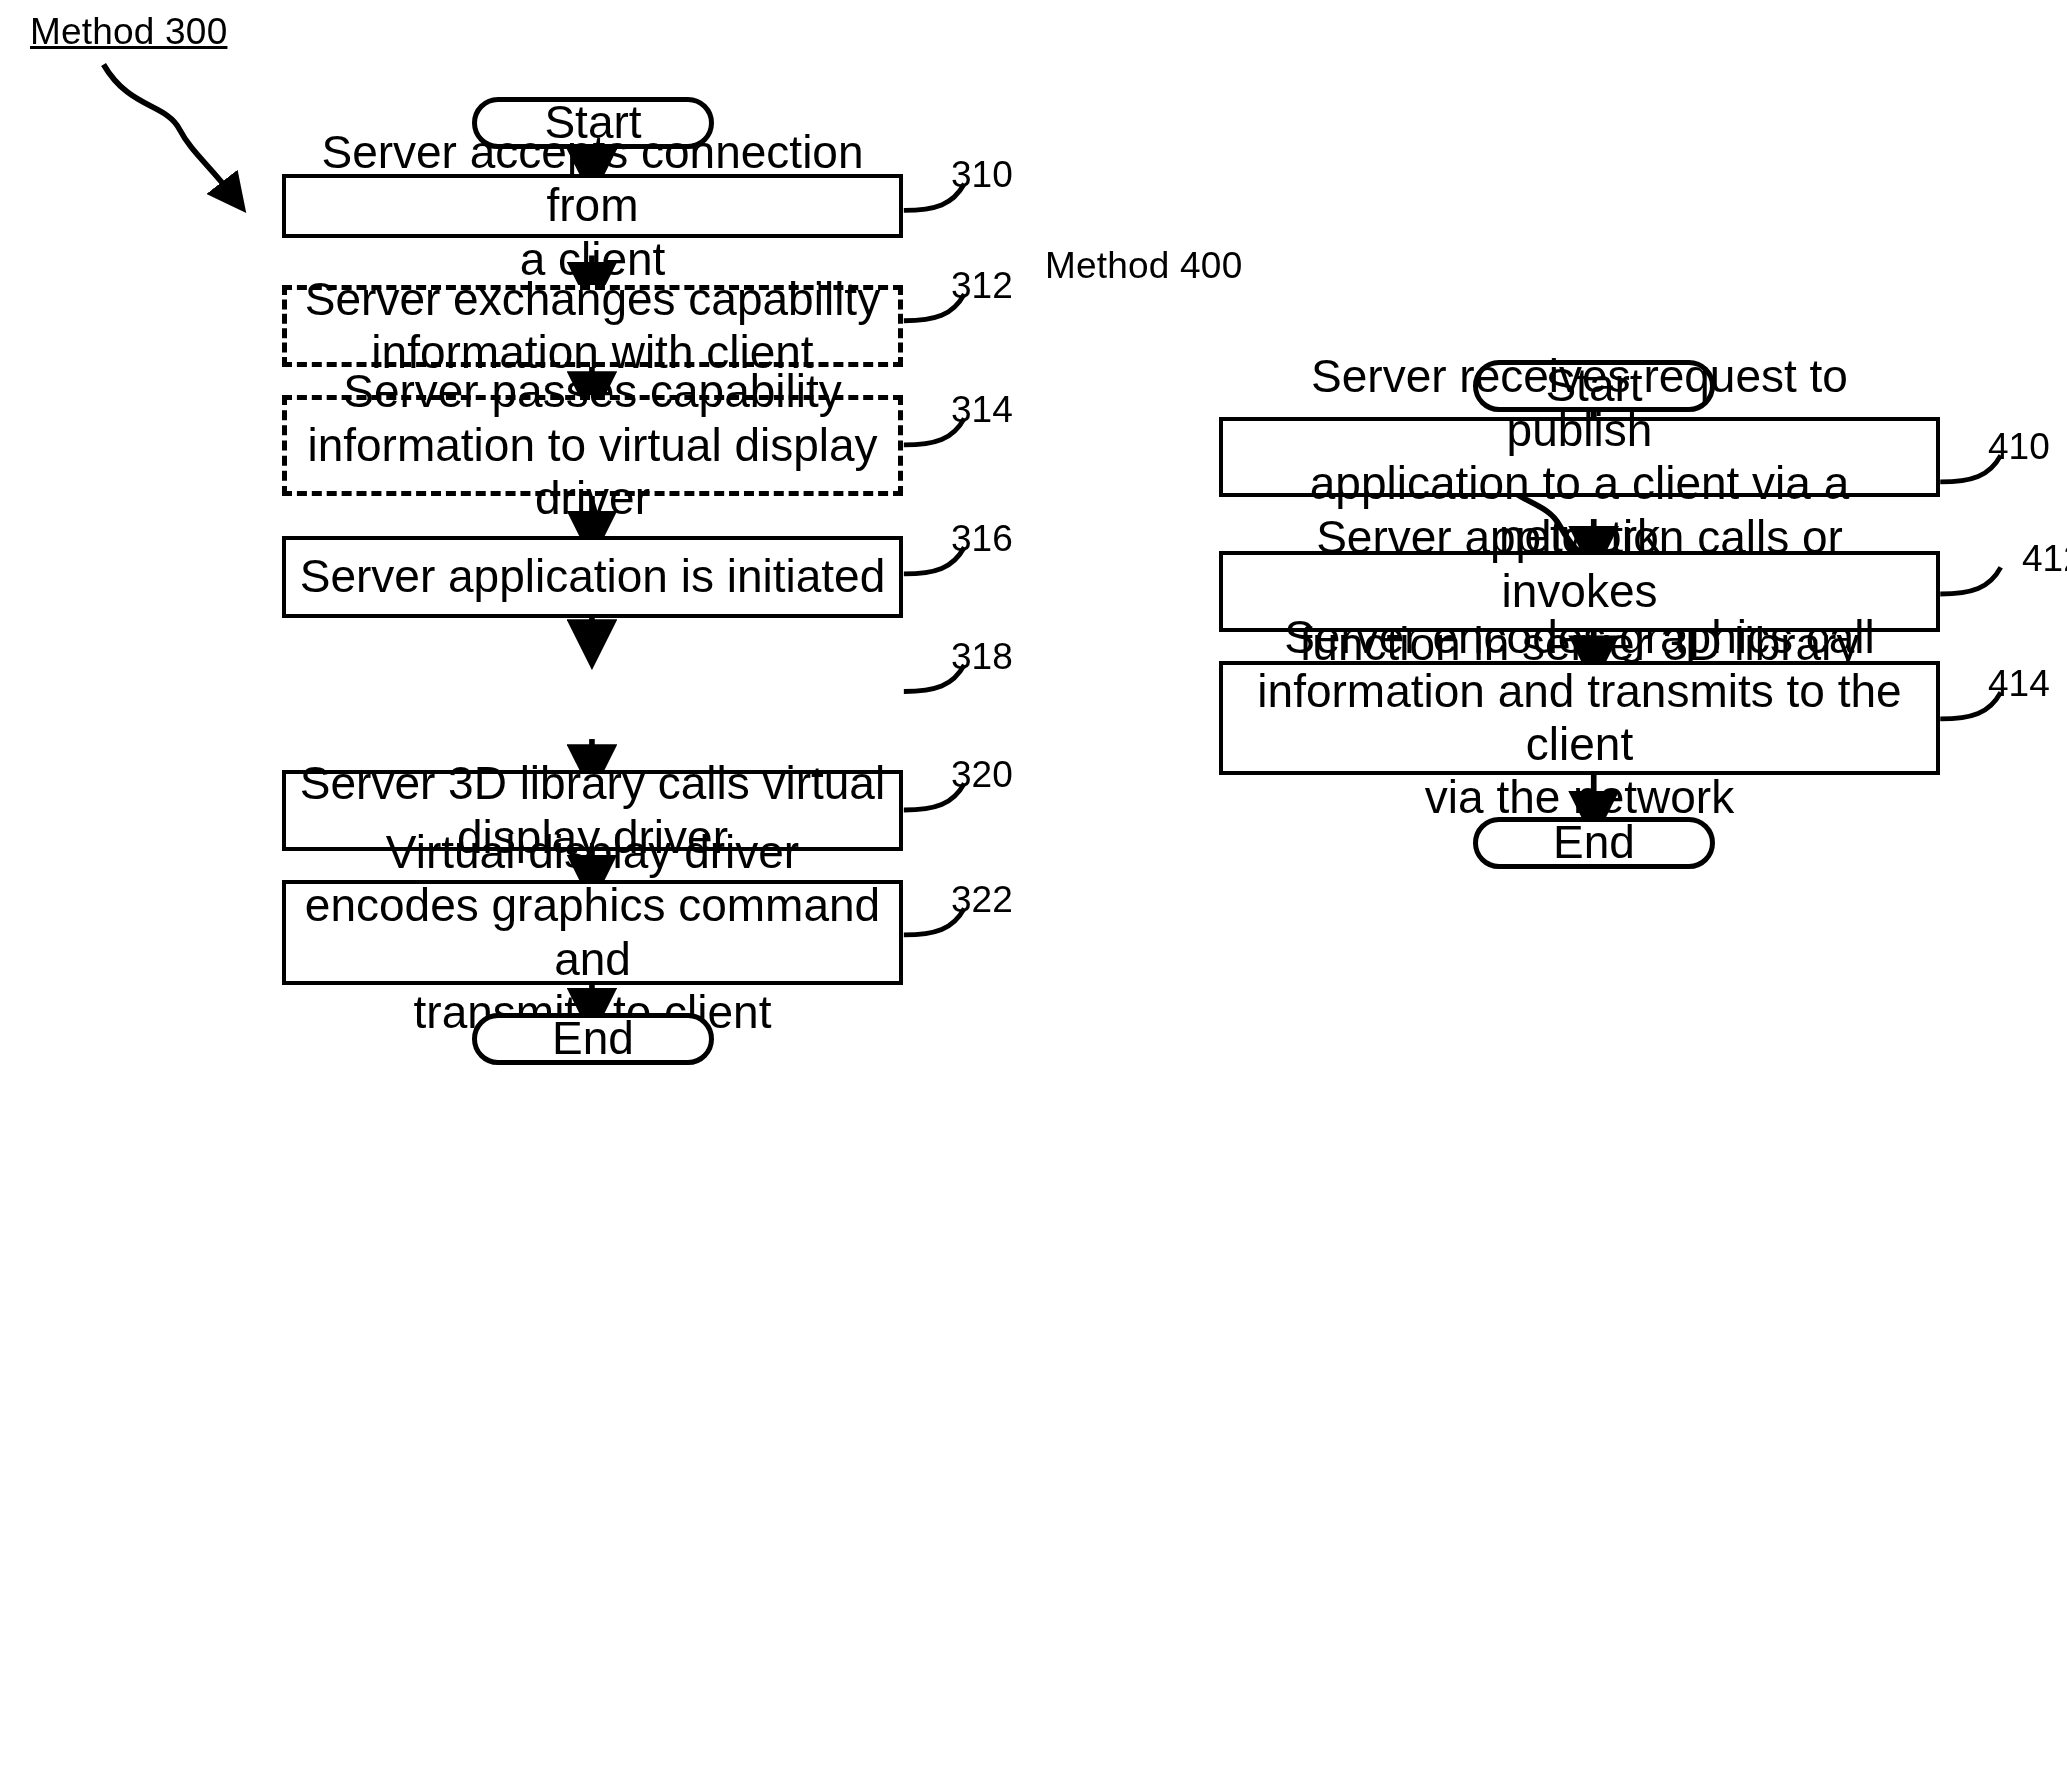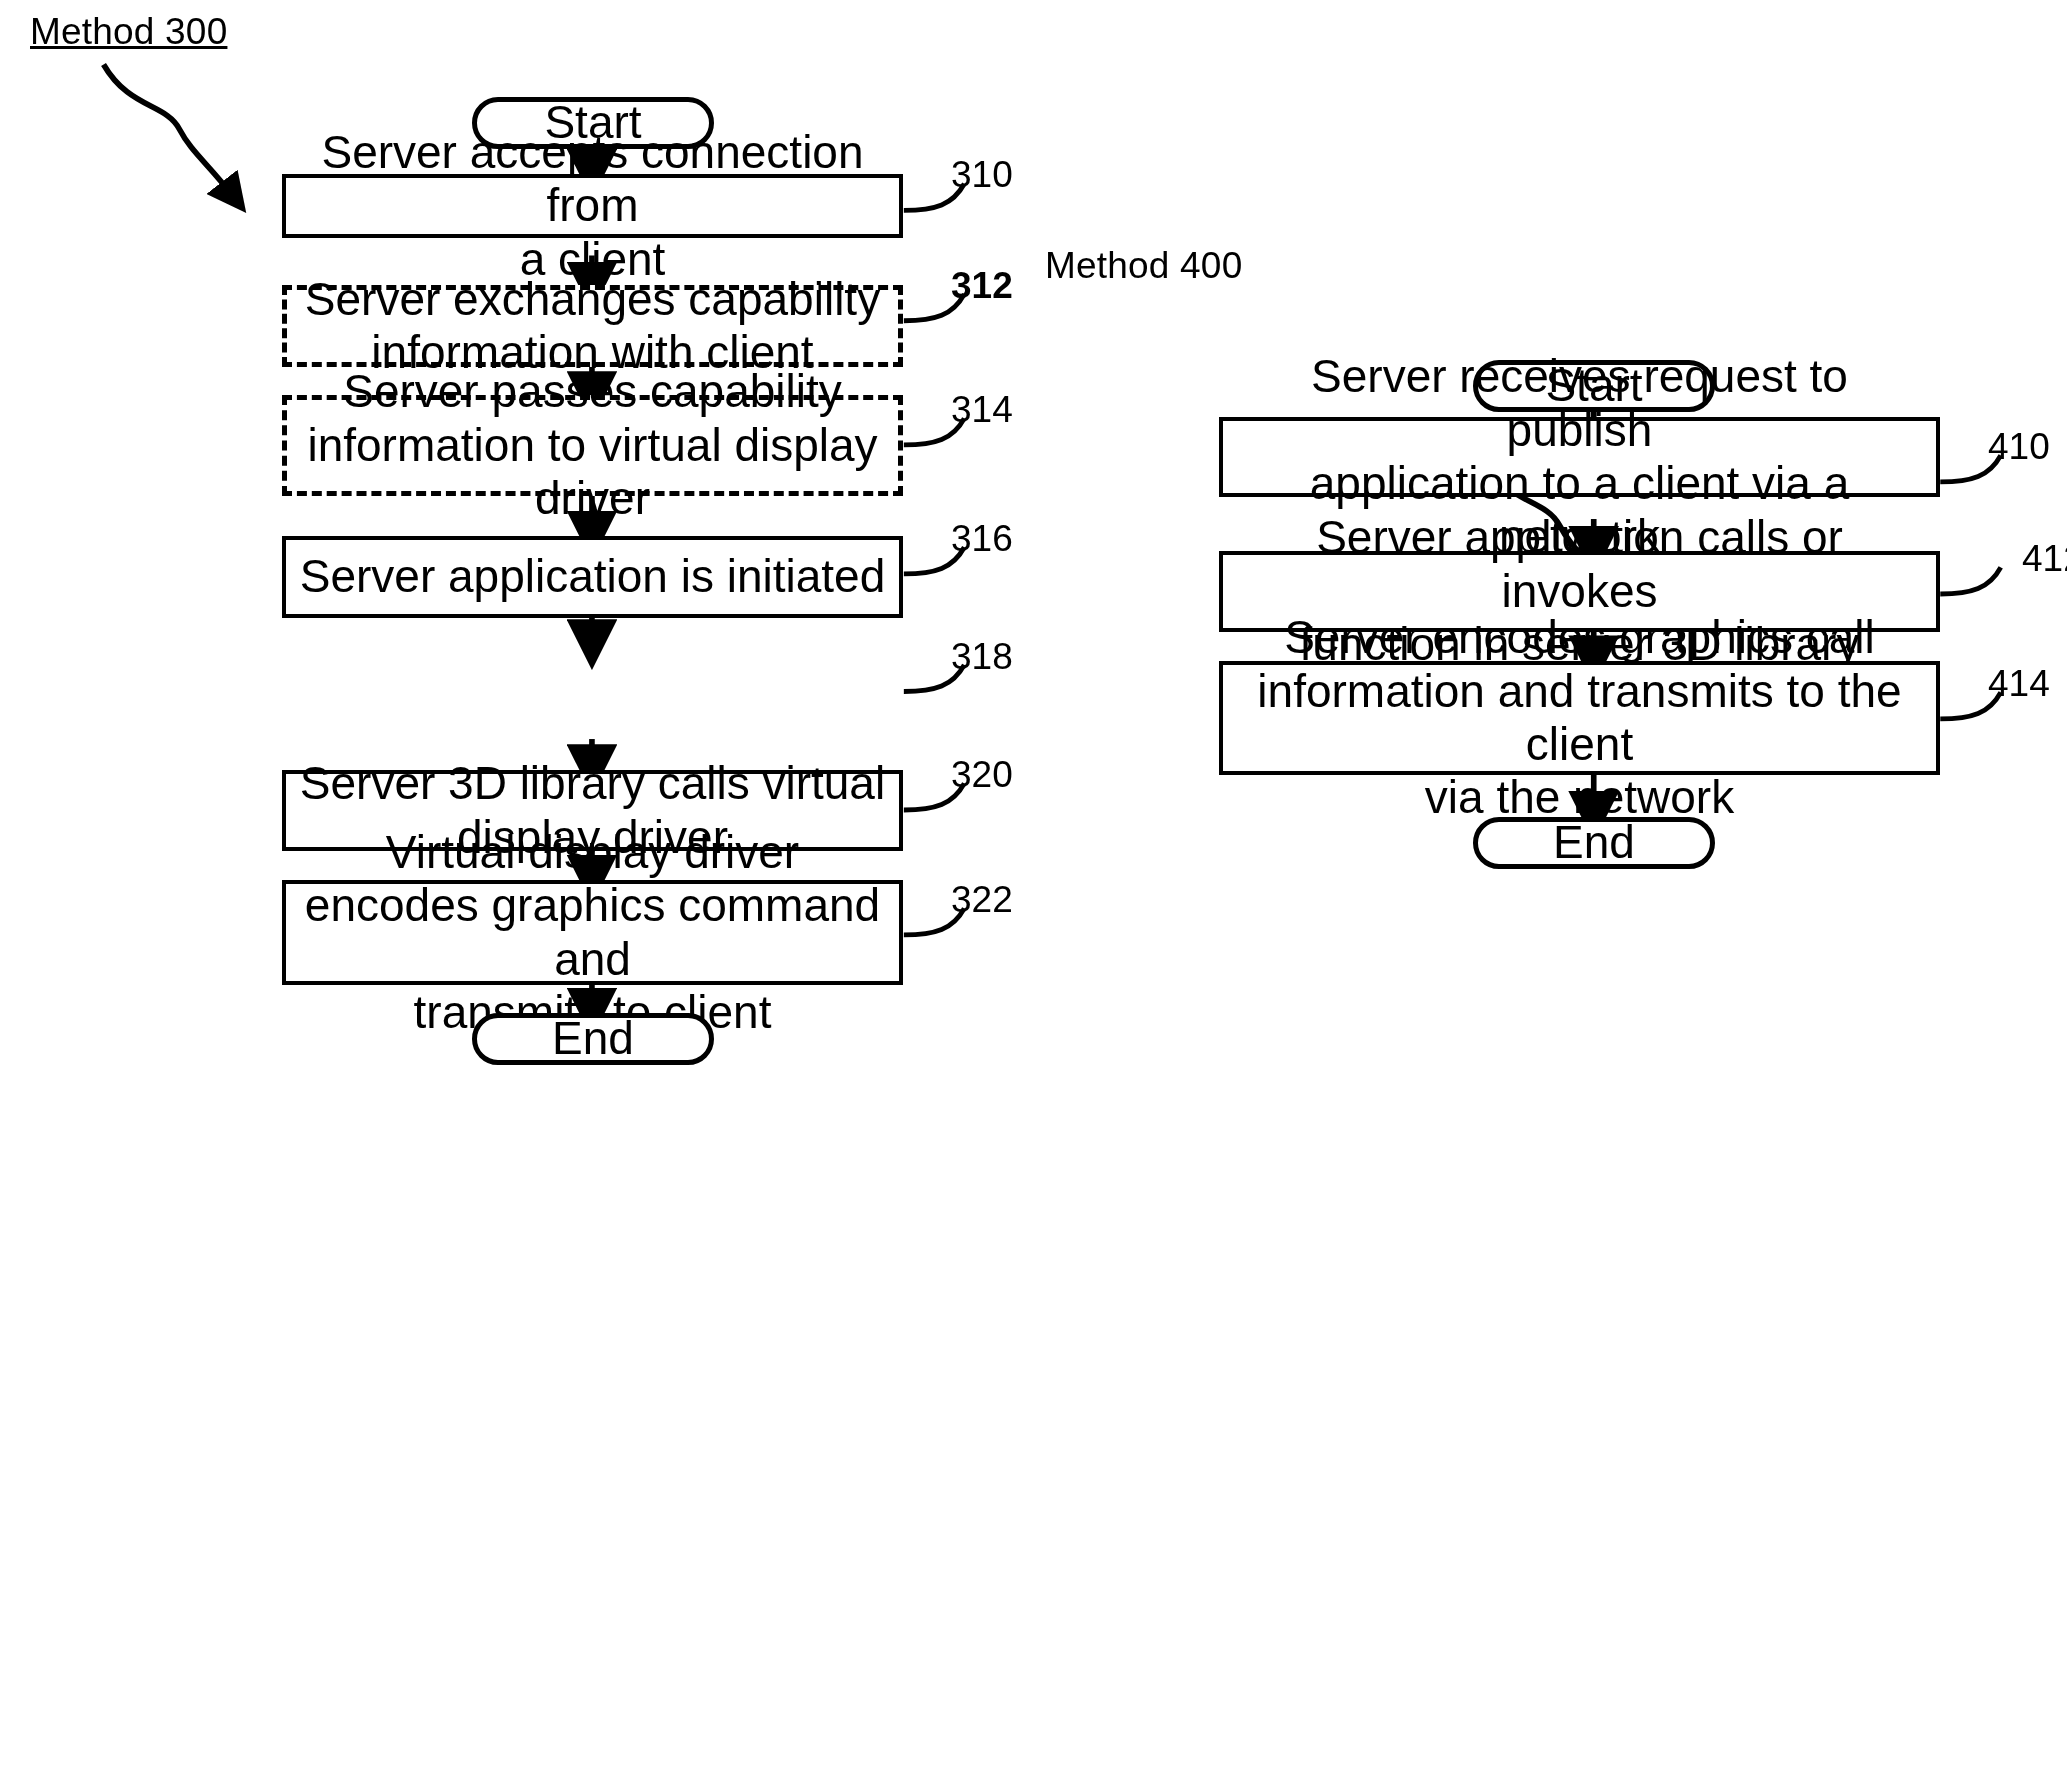--- a/index.html
+++ b/index.html
@@ -159,21 +159,21 @@
     <span class="nodetext">Virtual display driver
 encodes graphics command and
 transmits to client</span>
   </div>
 
   <div class="node terminal" style="left:472px; top:1013px; width:242px; height:52px;">
     <span class="nodetext">End</span>
   </div>
 
   <div class="refnum" style="left:951px; top:156px;">310</div>
-  <div class="refnum" style="left:951px; top:267px;font-weight:bold;">312</div>
+  <div class="refnum" style="left:951px; top:267px;">312</div>
   <div class="refnum" style="left:951px; top:391px;">314</div>
   <div class="refnum" style="left:951px; top:520px;">316</div>
   <div class="refnum" style="left:951px; top:638px;">318</div>
   <div class="refnum" style="left:951px; top:756px;">320</div>
   <div class="refnum" style="left:951px; top:881px;">322</div>
 
   <div class="node terminal" style="left:1473px; top:360px; width:242px; height:52px;">
     <span class="nodetext">Start</span>
   </div>
 

